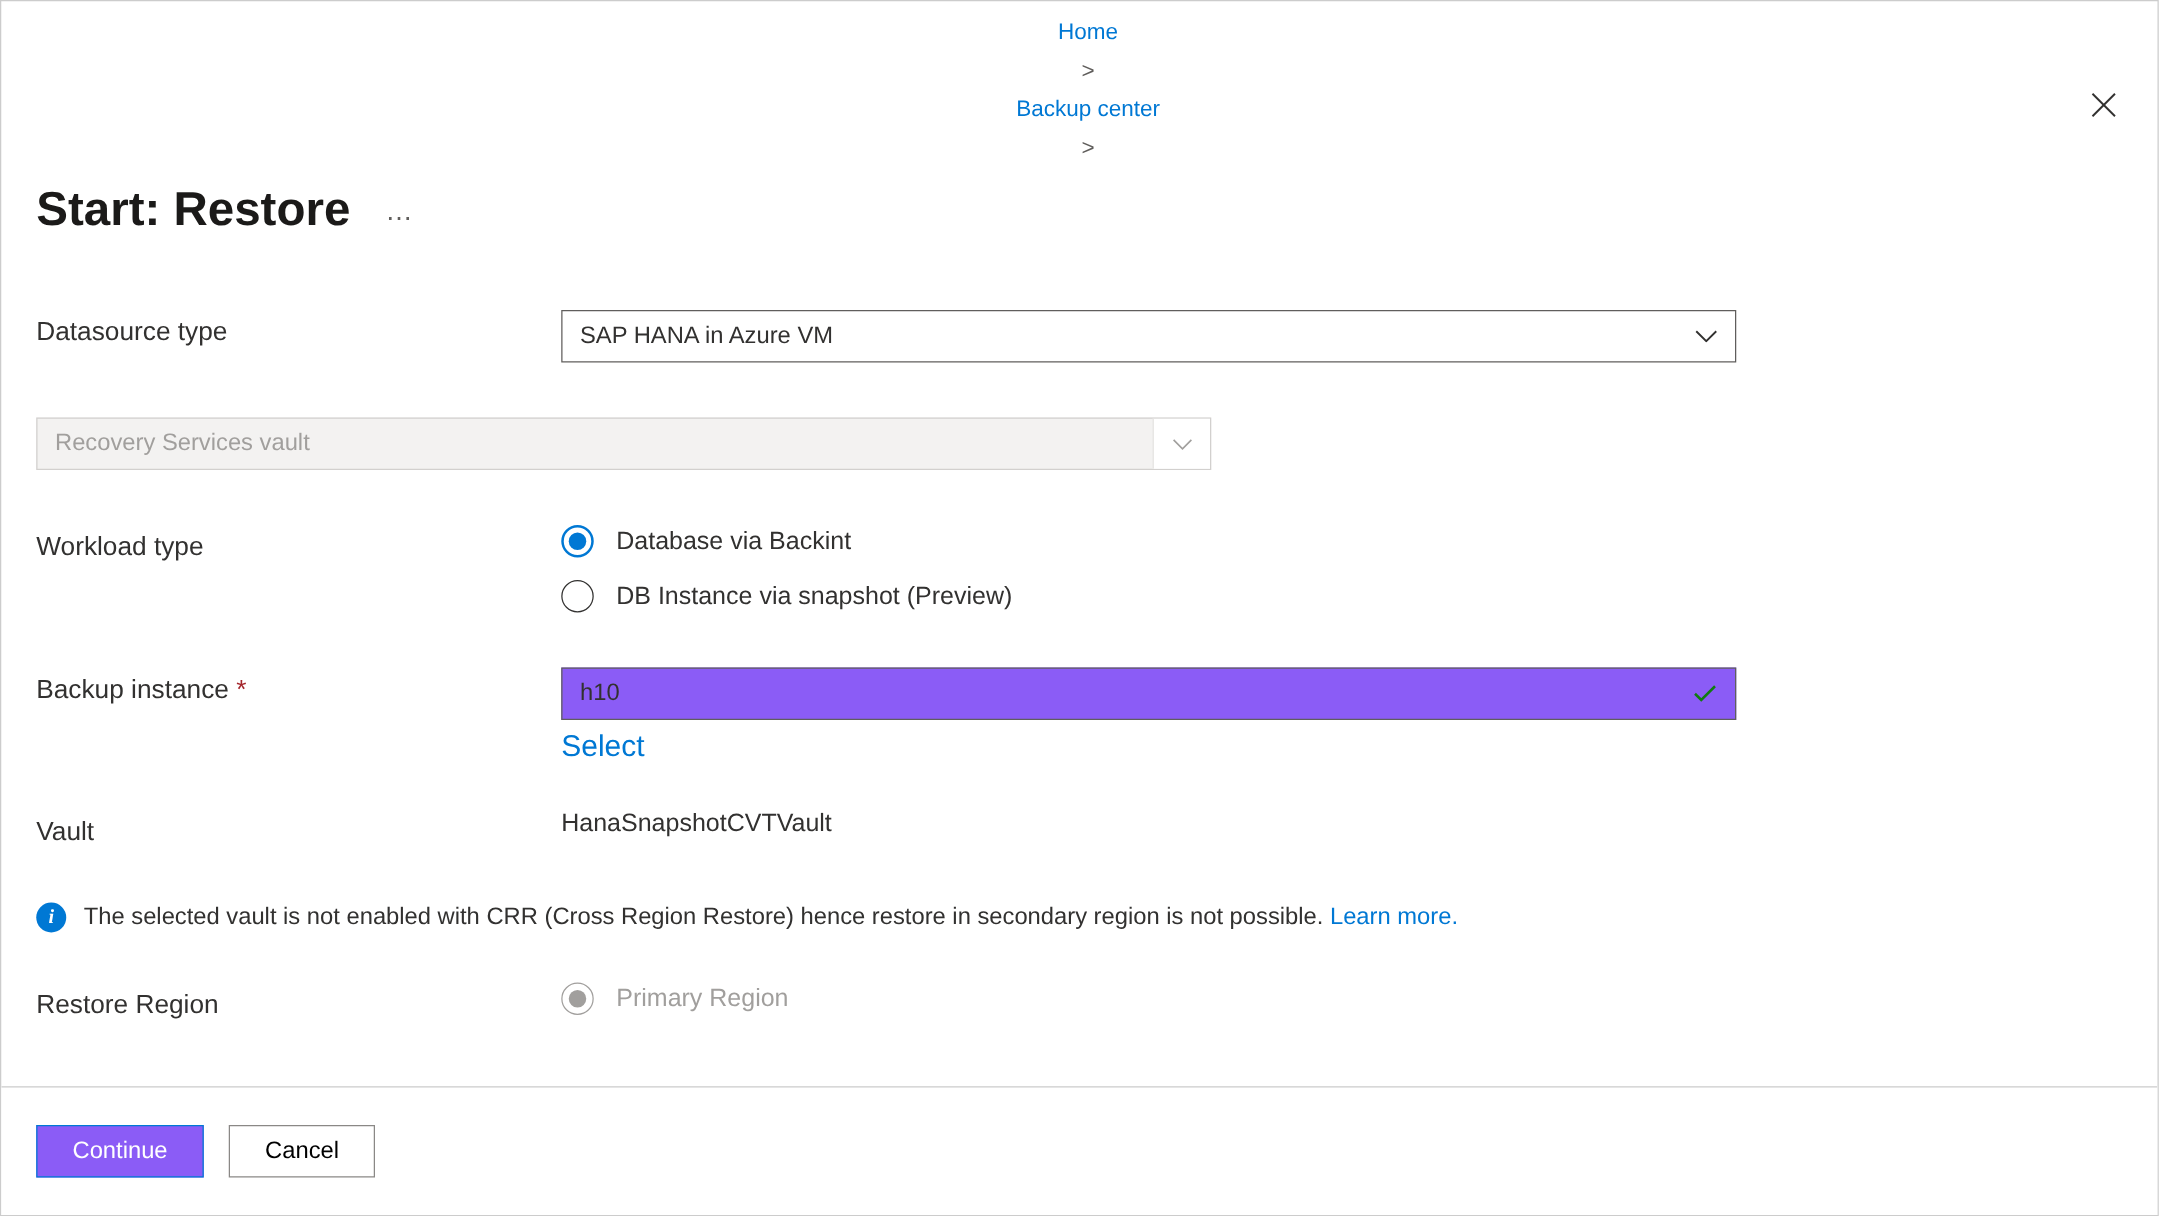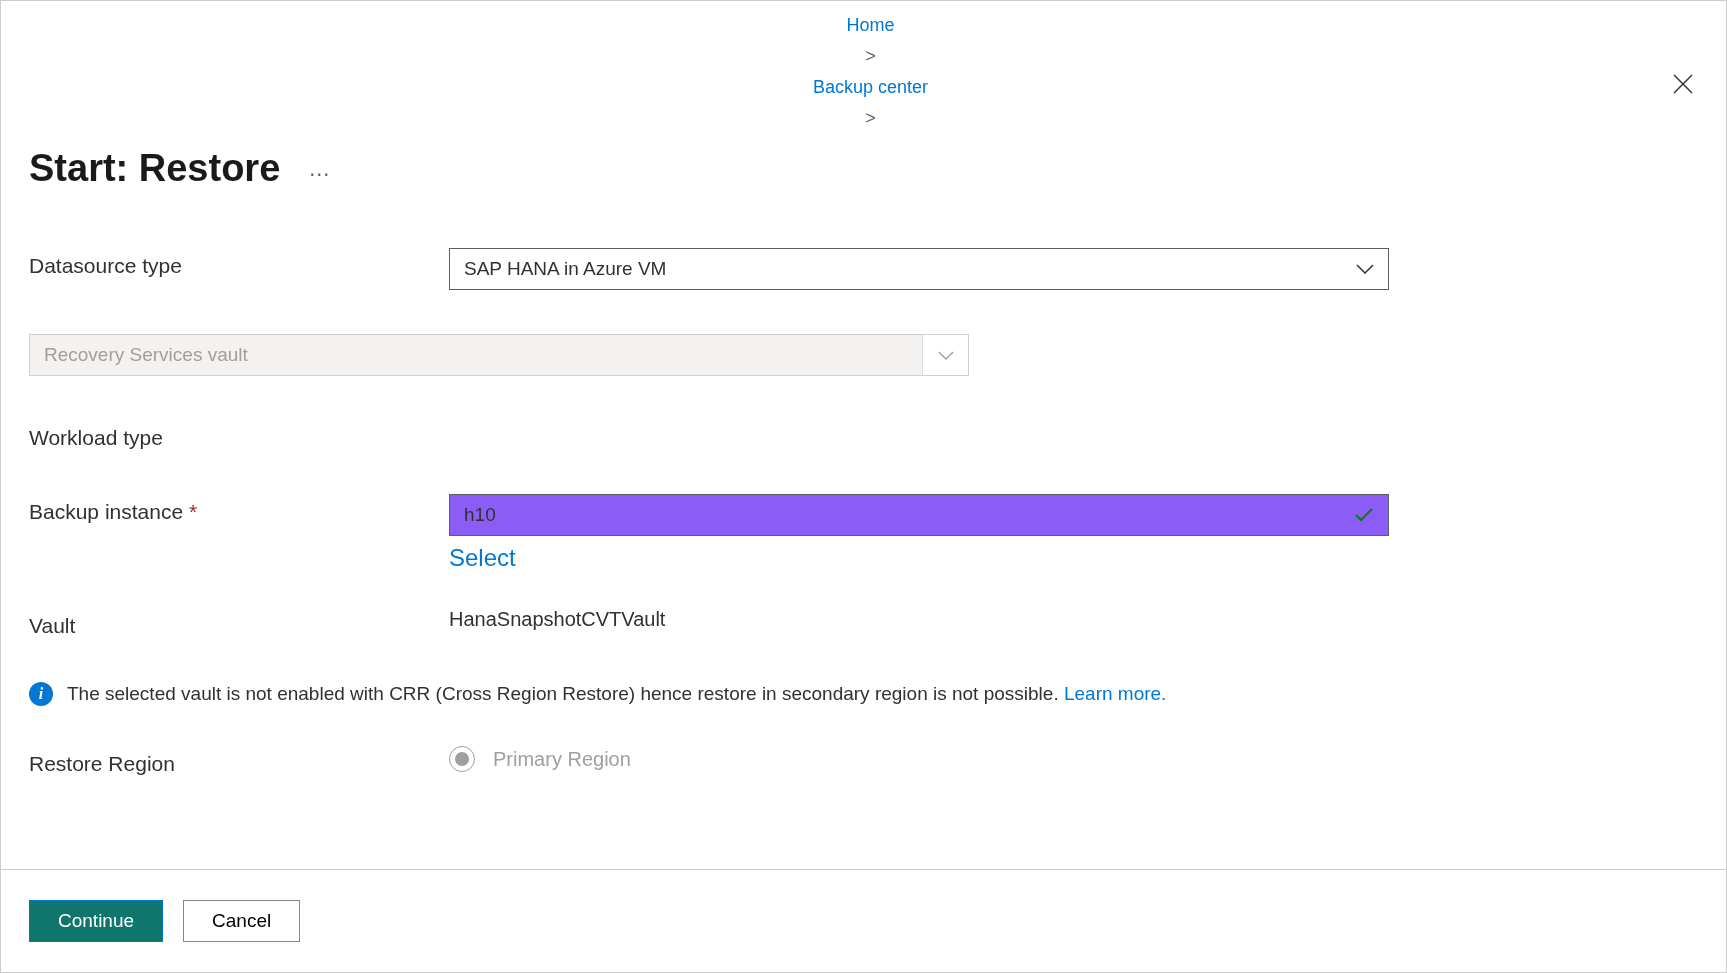--- a/index.html
+++ b/index.html
@@ -169,21 +169,21 @@
     .btn {
       height: 42px;
       padding: 0 28px;
       font-size: 19px;
       border: 1px solid #8a8886;
       background: #fff;
       cursor: pointer;
       font-family: inherit;
     }
     .btn.primary {
-      background: #0f766e;
+      background: #8b5cf6;
       color: #fff;
       border-color: #0078d4;
     }
     svg { display: block; }
   </style>
 </head>
 <body>
 
 <div class="page">
   <nav class="breadcrumb">
@@ -230,20 +230,34 @@
                   <polyline points="1,1 9,9 17,1" fill="none" stroke="#a19f9d" stroke-width="1.5"></polyline>
                 </svg>
             </span>
           </span>
         </div>
       </div>
     </div>
 
     <div class="form-row">
       <div class="label-col">Workload type</div>
+      <div class="field-col">
+        <div class="radio-group">
+          <label class="radio-item">
+            <span class="radio-outer selected">
+                <span class="radio-inner"></span>
+              </span>
+            <span>Database via Backint</span>
+          </label>
+          <label class="radio-item">
+            <span class="radio-outer"></span>
+            <span>DB Instance via snapshot (Preview)</span>
+          </label>
+        </div>
+      </div>
     </div>
 
     <div class="form-row" style="margin-bottom:36px;">
       <div class="label-col">
         <span>Backup instance</span> <span class="req">*</span>
       </div>
       <div class="field-col">
         <div class="input-valid">
           <span>h10</span>
           <span class="check">

